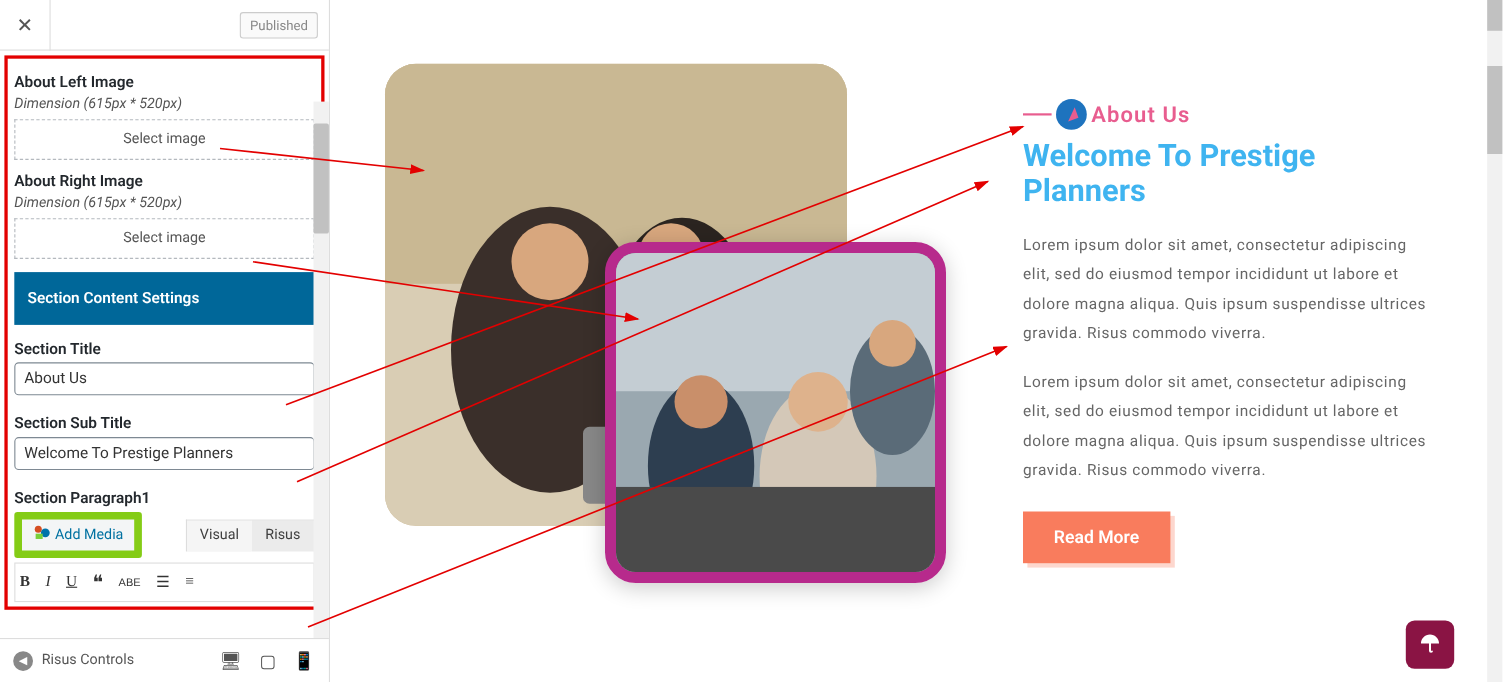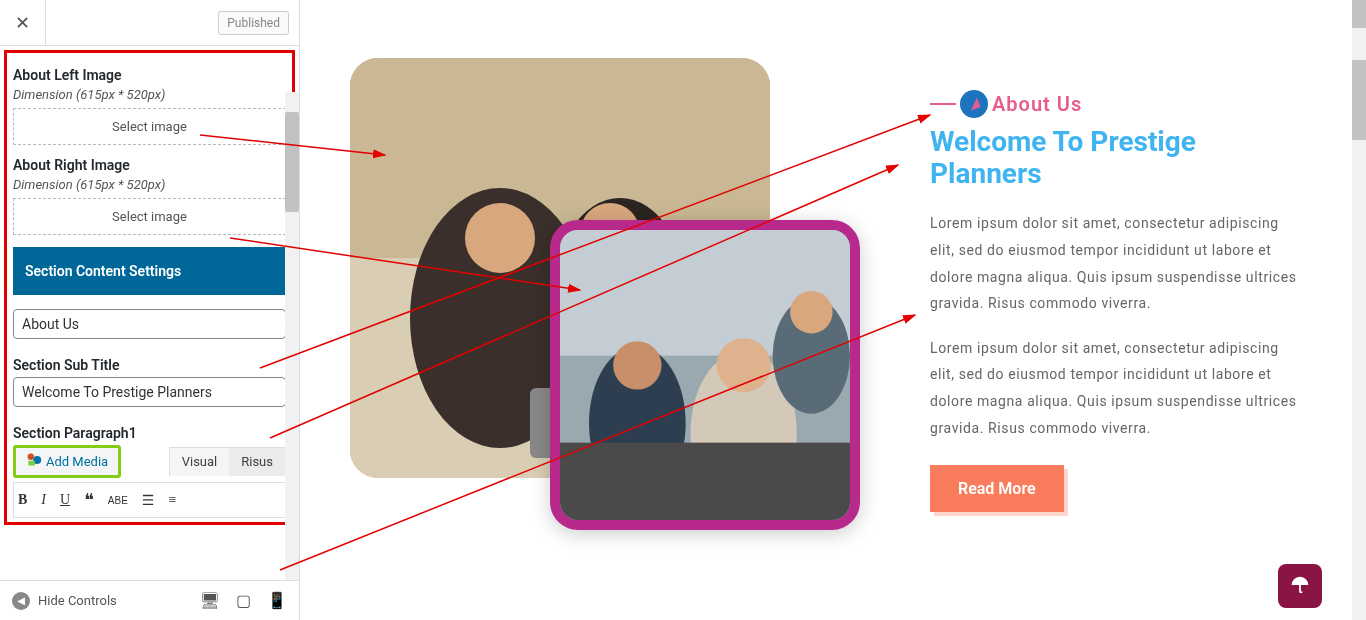--- a/index.html
+++ b/index.html
@@ -12,21 +12,21 @@
 
 .sidebar-content { flex: 1; overflow-y: auto; padding: 0; position: relative; }
 .red-box { border: 3px solid #e30000; margin: 4px; padding: 8px 6px 4px 6px; }
 .field-label { font-size: 14px; font-weight: 600; color: #23282d; margin: 6px 0 4px 0; }
 .field-sublabel { font-size: 13px; font-style: italic; color: #555; margin-bottom: 6px; }
 .select-image { border: 1px dashed #b4b9be; padding: 10px; text-align: center; font-size: 13px; color: #555; margin-bottom: 12px; background: #fff; cursor: pointer; }
 .blue-heading { background: #006799; color: #fff; padding: 16px 12px; font-size: 14px; font-weight: 600; margin: 4px 0 14px 0; }
 .text-input { width: 100%; border: 1px solid #7e8993; border-radius: 4px; padding: 6px 8px; font-size: 14px; color: #333; margin-bottom: 12px; background: #fff; }
 
 .add-media-row { display: flex; align-items: center; justify-content: space-between; margin-bottom: 4px; }
-.add-media-btn { border: 3px solid #84cc16; color: #0071a1; padding: 4px 10px; font-size: 13px; border-radius: 3px; background: #f3f5f6; display: inline-flex; align-items: center; gap: 4px; cursor: pointer; }
+.add-media-btn { border: 7px solid #84cc16; color: #0071a1; padding: 4px 10px; font-size: 13px; border-radius: 3px; background: #f3f5f6; display: inline-flex; align-items: center; gap: 4px; cursor: pointer; }
 .media-icon { width: 16px; height: 16px; display: inline-block; }
 .tab-group { display: flex; border: 1px solid #ddd; border-bottom: none; }
 .tab-btn { padding: 6px 12px; font-size: 13px; color: #404040; cursor: pointer; background: #ebebeb; }
 .tab-btn.active { background: #f5f5f5; border-bottom: 1px solid #f5f5f5; }
 .toolbar-row { display: flex; gap: 14px; padding: 6px 4px; border: 1px solid #ddd; align-items: center; }
 .toolbar-row span { font-size: 14px; color: #333; cursor: pointer; font-family: Georgia, serif; }
 
 .sidebar-footer { height: 40px; border-top: 1px solid #ddd; display: flex; align-items: center; justify-content: space-between; padding: 0 12px; }
 .hide-controls { display: flex; align-items: center; gap: 8px; font-size: 13px; color: #555; cursor: pointer; }
 .hide-icon { width: 18px; height: 18px; border-radius: 50%; background: #888; display: flex; align-items: center; justify-content: center; color: #fff; font-size: 10px; }
@@ -78,20 +78,21 @@
       <div class="field-label">About Left Image</div>
       <div class="field-sublabel">Dimension (615px * 520px)</div>
       <div class="select-image">Select image</div>
 
       <div class="field-label">About Right Image</div>
       <div class="field-sublabel">Dimension (615px * 520px)</div>
       <div class="select-image">Select image</div>
 
       <div class="blue-heading">Section Content Settings</div>
 
+      <div class="field-label">Section Title</div>
       <input class="text-input" value="About Us" style="">
 
       <div class="field-label">Section Sub Title</div>
       <input class="text-input" value="Welcome To Prestige Planners" style="">
 
       <div class="field-label">Section Paragraph1</div>
       <div class="add-media-row">
         <div class="add-media-btn">
           <span>
             <svg class="media-icon" viewBox="0 0 20 20">
@@ -118,21 +119,21 @@
       </div>
     </div>
     <div class="scrollbar-sidebar">
       <div class="thumb"></div>
     </div>
   </div>
 
   <div class="sidebar-footer">
     <div class="hide-controls">
       <span class="hide-icon">◀</span>
-      <span>Hide Controls</span>
+      <span>Risus Controls</span>
     </div>
     <div class="device-icons">
       <span>🖥</span>
       <span>▢</span>
       <span>📱</span>
     </div>
   </div>
 </div>
 
 <div class="preview">

